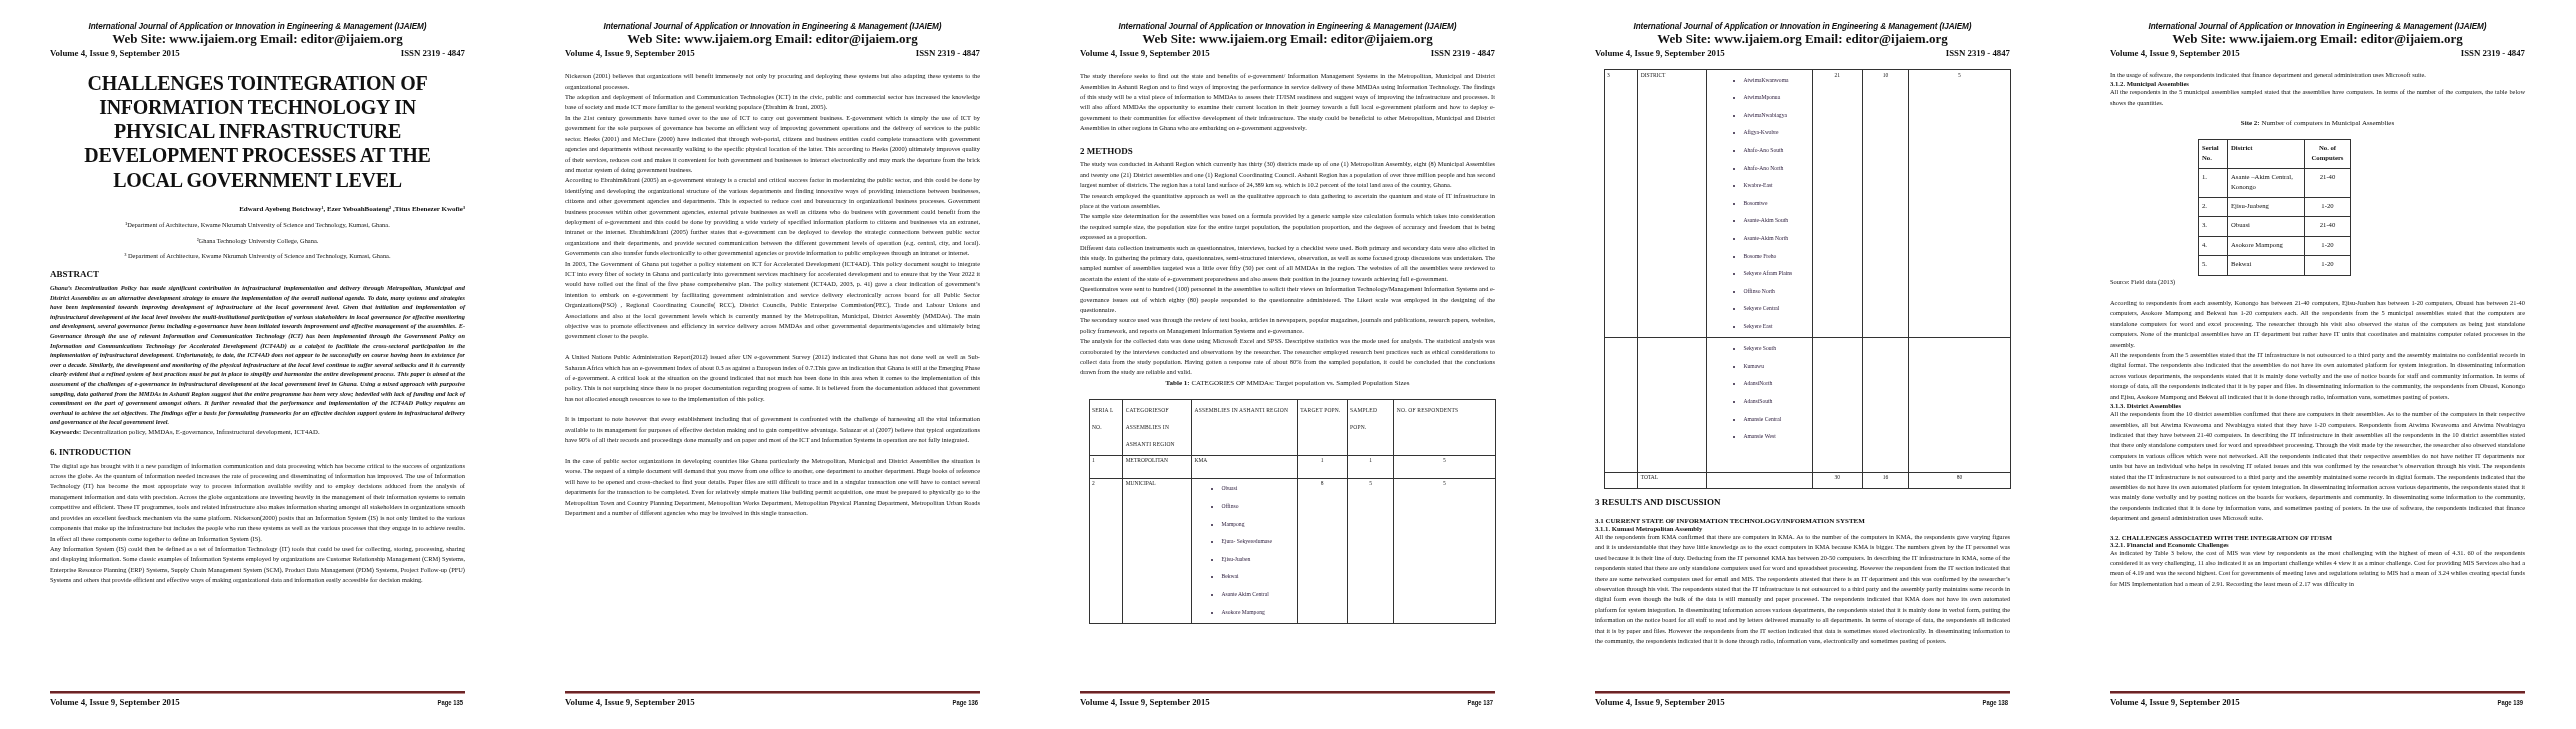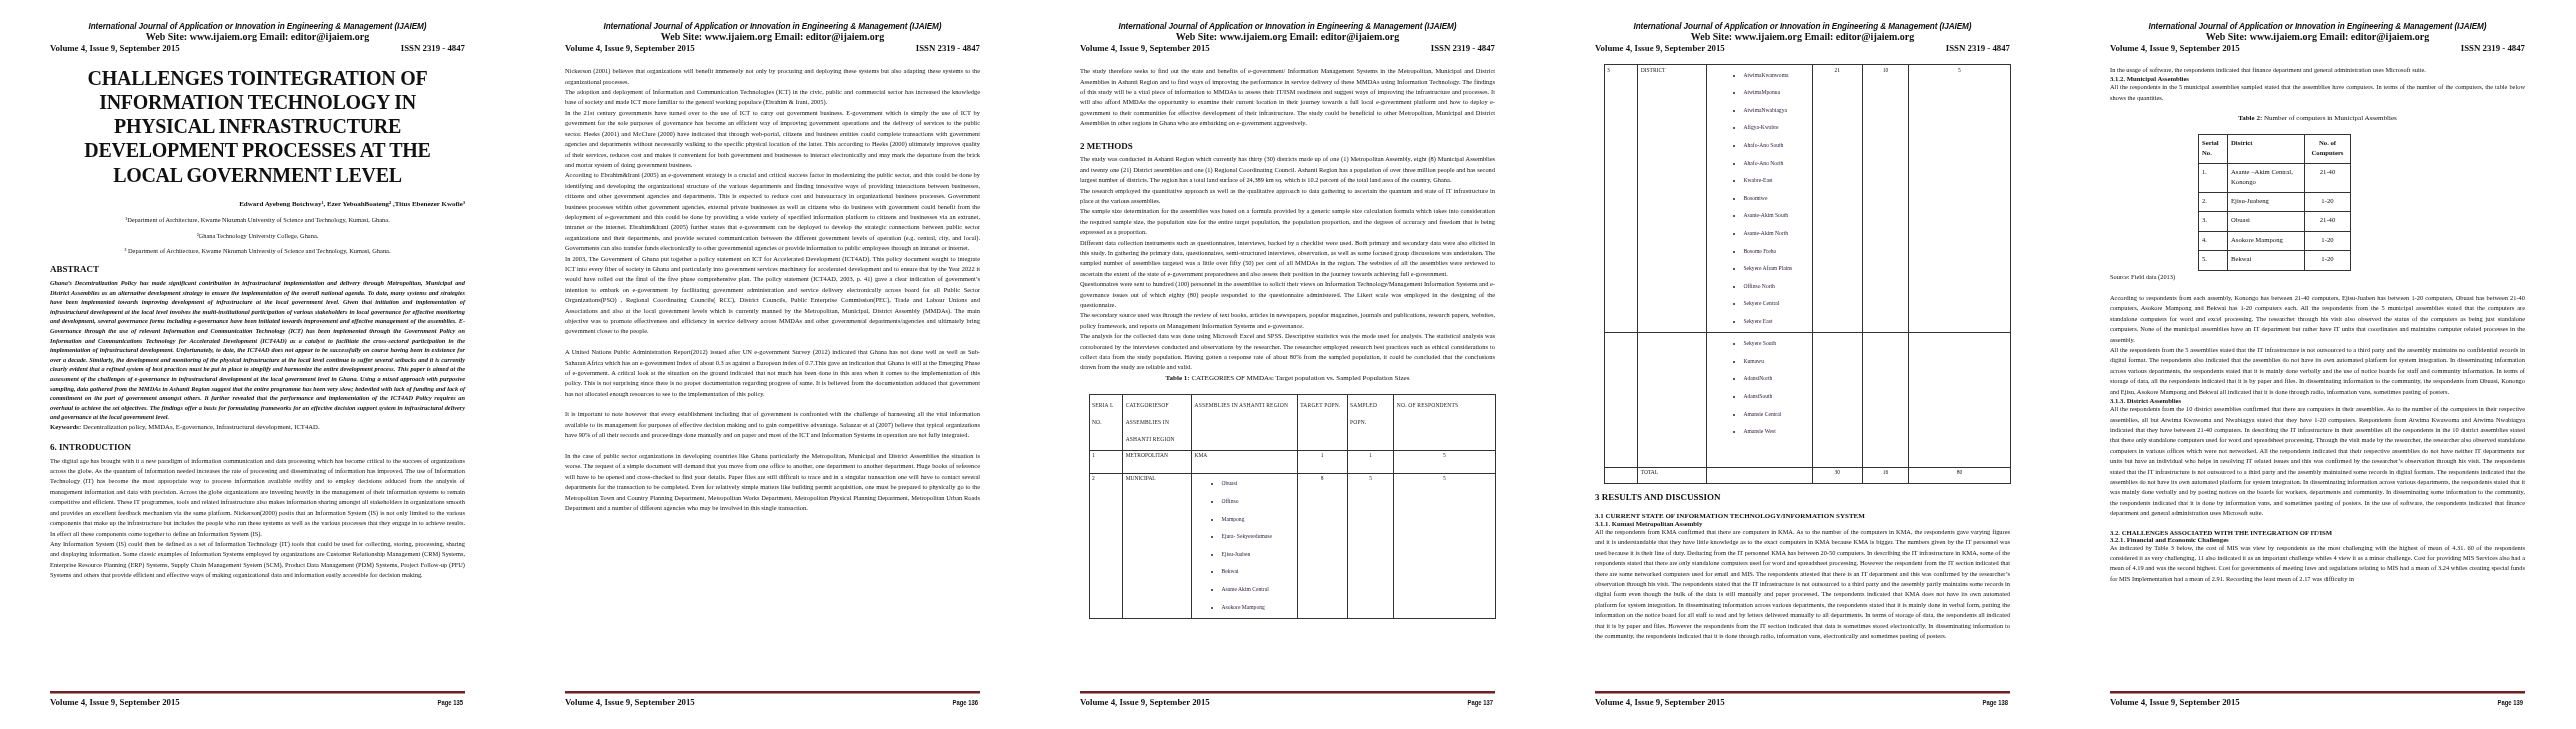--- a/index.html
+++ b/index.html
@@ -1,19 +1,19 @@
 <!DOCTYPE html>
 <html style="font-size:9.7px"><head>
 <meta charset="utf-8">
 <style>
   html, body { margin:0; padding:0; background:#fff; }
   body { width:2576px; height:729px; overflow:hidden; display:flex; }
   .page { position:relative; width:515px; height:729px; background:#fff; box-sizing:border-box; padding:0 50px 0 50px; font-family:"Liberation Serif", serif; color:#111; }
   .hdr-journal { font-family:"Liberation Sans", sans-serif; font-style:italic; font-weight:bold; font-size:8.8px; text-align:center; margin-top:20.7px; letter-spacing:-0.1px; white-space:nowrap; transform:scaleX(0.93); transform-origin:center; }
-  .hdr-web { font-weight:bold; font-size:10px; text-align:center; margin-top:0.6px; }
+  .hdr-web { font-weight:bold; font-size:13px; text-align:center; margin-top:0.6px; }
   .hdr-vol { display:flex; justify-content:space-between; font-weight:bold; font-size:8.8px; margin-top:0.6px; }
   .body-text { font-size:6.4px; line-height:10.4px; text-align:justify; margin:0; }
   .spacer { height:10.3px; }
   .title { font-weight:bold; font-size:20px; line-height:23px; text-align:center; margin:16px 12px 0; letter-spacing:-0.3px; transform:scaleY(1.05); }
   .authors { font-weight:bold; font-size:7px; text-align:right; margin-top:16px; }
   .affil { font-size:6.4px; text-align:center; margin-top:8.5px; }
   .abstract-h { font-weight:bold; font-size:9px; text-align:left; margin-top:10px; }
   .abstract { font-style:italic; font-weight:bold; font-size:6.3px; line-height:9.6px; text-align:justify; margin-top:3.6px; }
   .keywords { font-size:6.7px; margin-top:1.2px; }
   .keywords b { font-weight:bold; }
@@ -256,21 +256,21 @@
   <div class="hdr-vol">
     <span>Volume 4, Issue 9, September 2015</span>
     <span>ISSN 2319 - 4847</span>
   </div>
   <div style="height:12px"></div>
   <p class="body-text">In the usage of software, the respondents indicated that finance department and general administration uses Microsoft suite.</p>
   <div class="subsub-h">3.1.2. Municipal Assemblies</div>
   <p class="body-text">All the respondents in the 5 municipal assemblies sampled stated that the assemblies have computers. In terms of the number of the computers, the table below shows the quantities.</p>
   <div style="height:9.7px"></div>
   <div class="caption">
-    <b>Table 2:</b><span> Number of computers in Municipal Assemblies</span>
+    <b>Site 2:</b><span> Number of computers in Municipal Assemblies</span>
   </div>
   <table class="t2">
     <tbody>
         <tr style="height:29px">
       <td style="width:22px;font-weight:bold">Serial No.</td>
       <td style="width:70px;font-weight:bold">District</td>
       <td class="c" style="font-weight:bold">No. of Computers</td>
     </tr>
     <tr style="height:29px">
       <td>1.</td>

